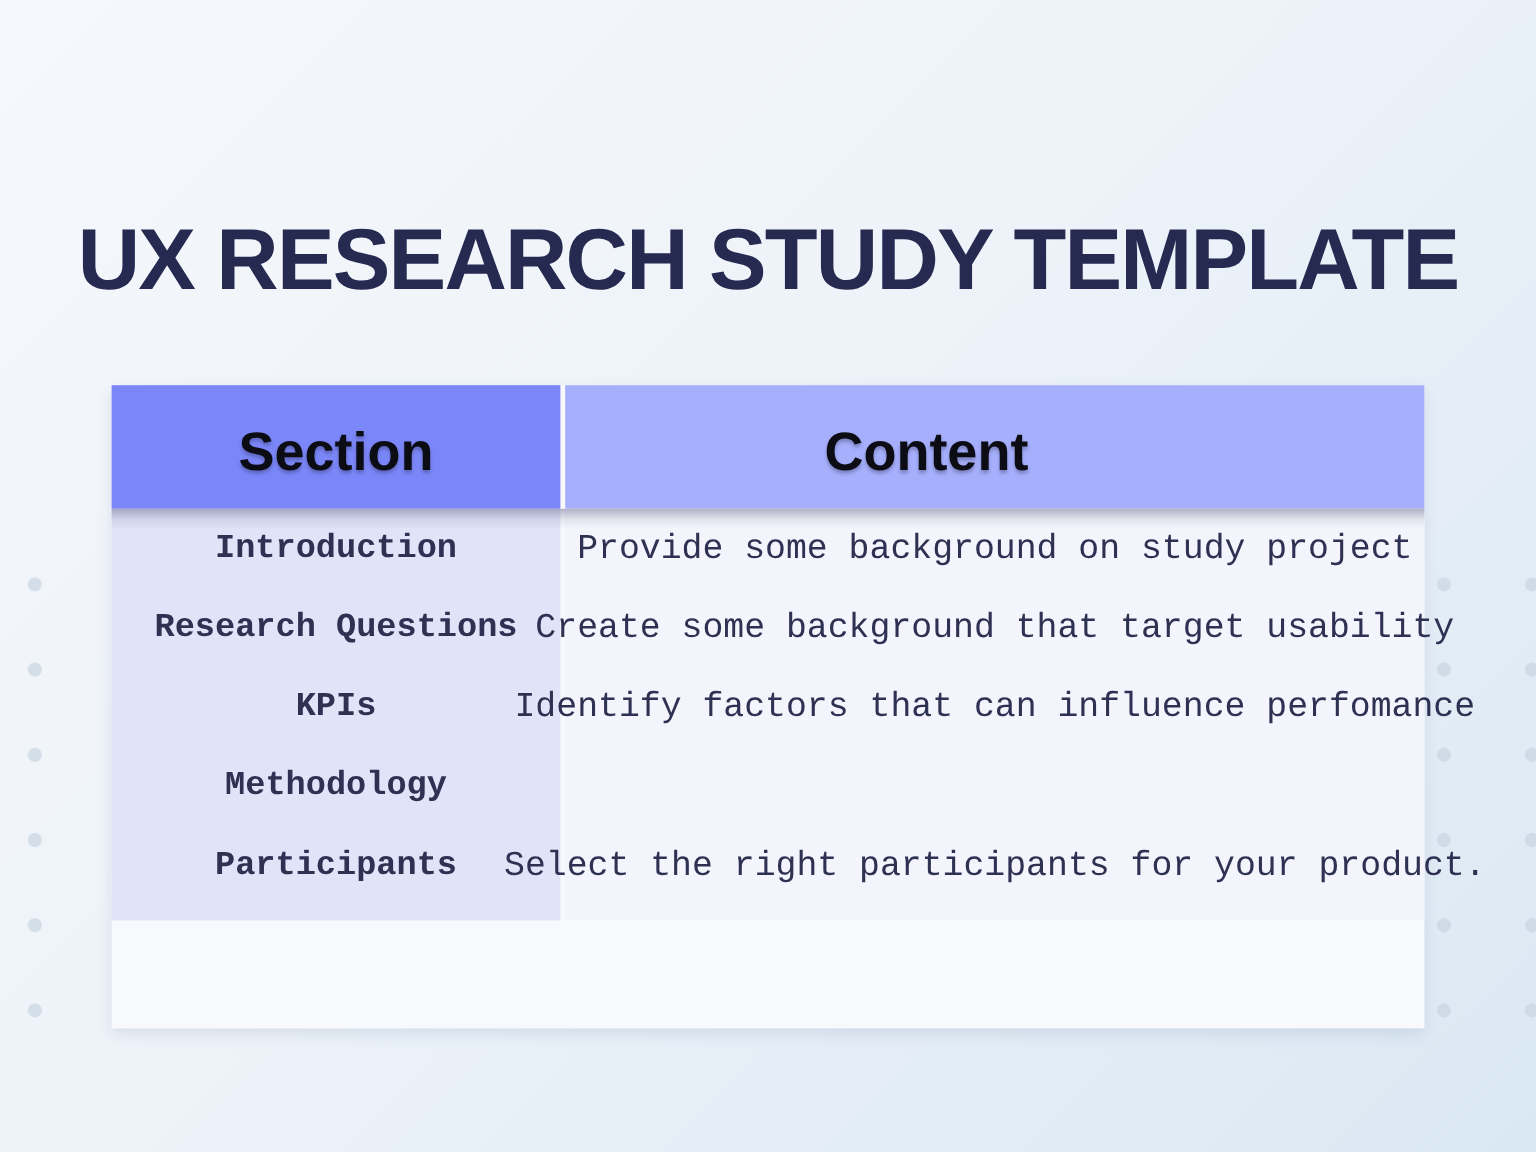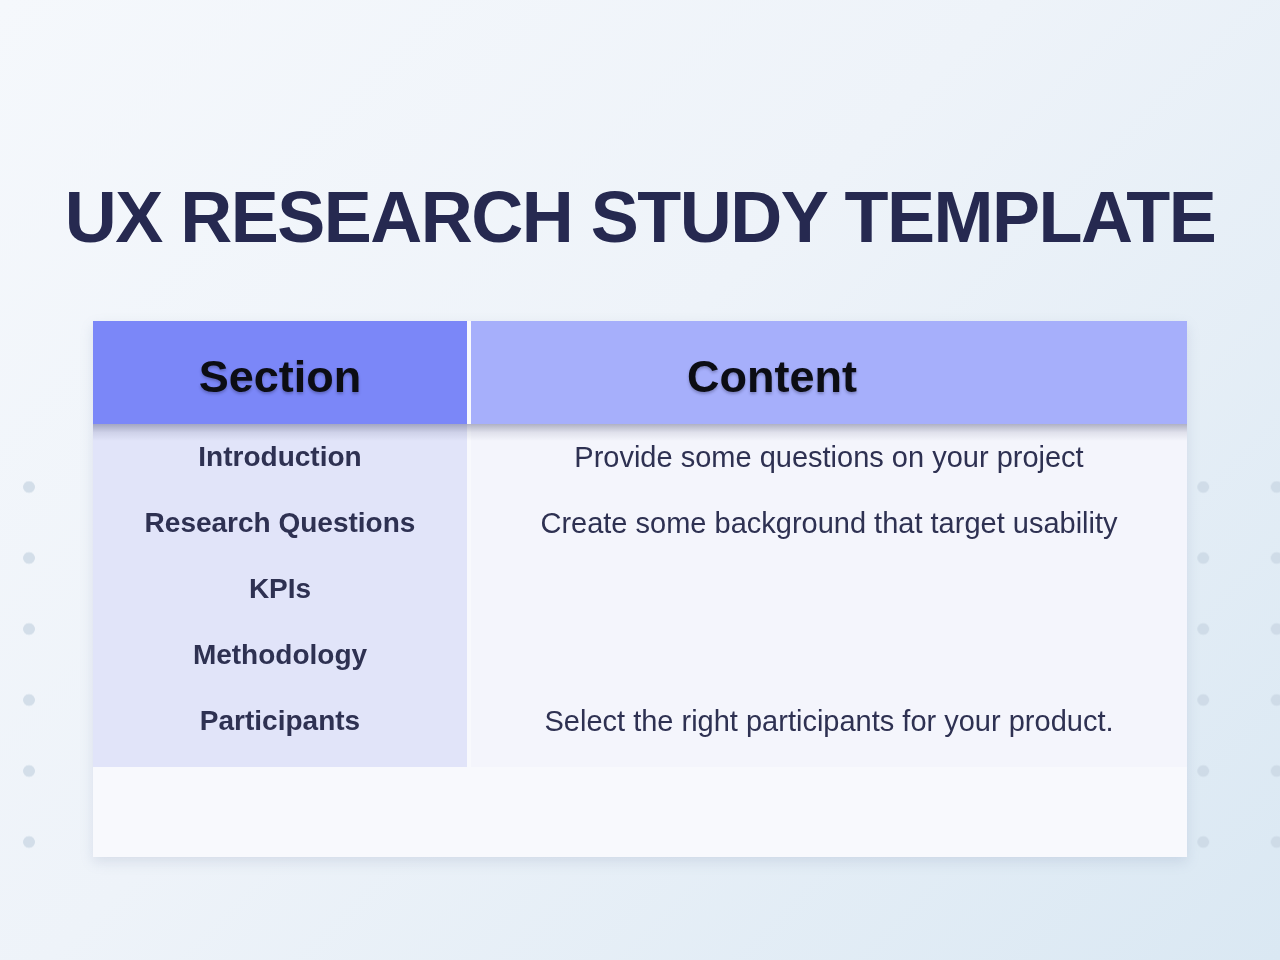--- a/index.html
+++ b/index.html
@@ -108,20 +108,21 @@
   }
   .row {
     display: grid;
     grid-template-columns: 374px 4px 716px;
   }
   .cell {
     display: flex;
     align-items: center;
     justify-content: center;
     white-space: nowrap;
+    font-family: Liberation Mono, monospace;
   }
   .cell-section {
     grid-column: 1;
     font-size: 28px;
     font-weight: 700;
     color: var(--body-text);
   }
   .cell-content {
     grid-column: 3;
     font-size: 29px;
@@ -147,30 +148,31 @@
     </div>
 
     <div class="tbody">
       <div class="col-bg left"></div>
       <div class="col-bg right"></div>
 
       <div class="rows">
 
         <div class="row">
           <div class="cell cell-section">Introduction</div>
-          <div class="cell cell-content">Provide some questions on your project</div>
+          <div class="cell cell-content">Provide some background on study project</div>
         </div>
 
         <div class="row">
           <div class="cell cell-section">Research Questions</div>
           <div class="cell cell-content">Create some background that target usability</div>
         </div>
 
         <div class="row">
           <div class="cell cell-section">KPIs</div>
+          <div class="cell cell-content">Identify factors that can influence perfomance</div>
         </div>
 
         <div class="row">
           <div class="cell cell-section">Methodology</div>
         </div>
 
         <div class="row">
           <div class="cell cell-section">Participants</div>
           <div class="cell cell-content">Select the right participants for your product.</div>
         </div>

